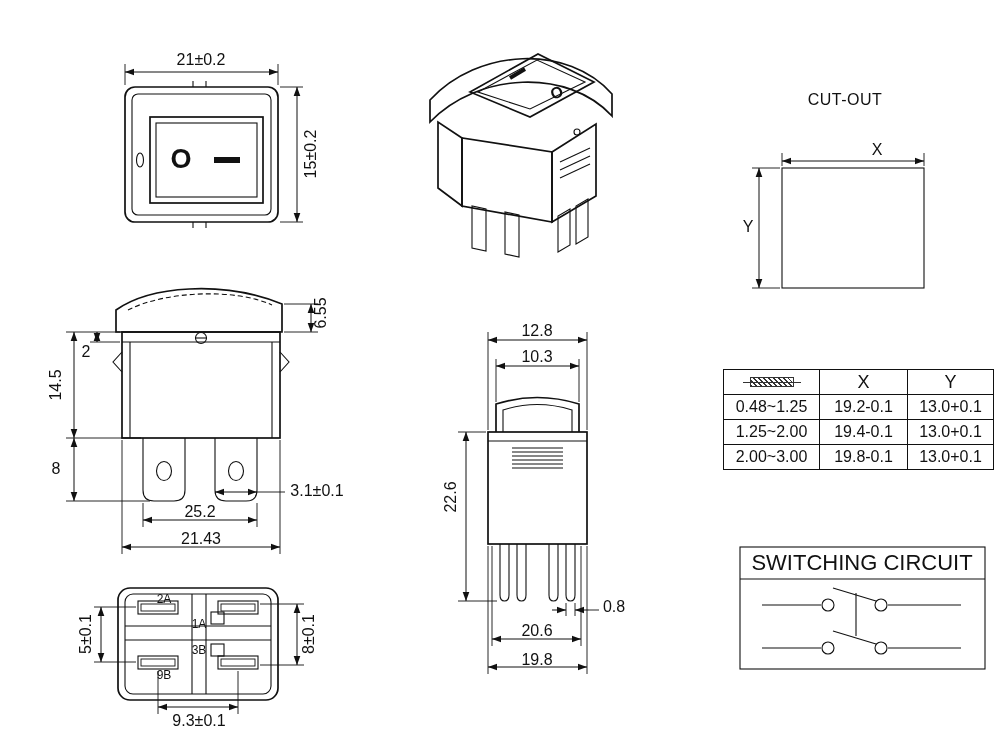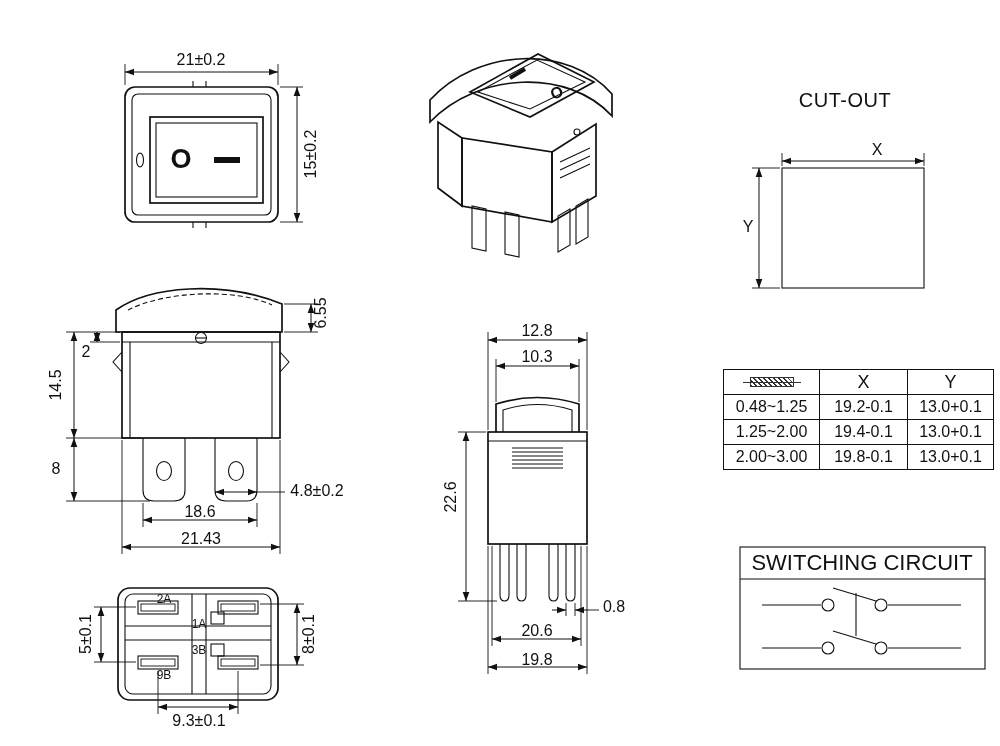--- a/index.html
+++ b/index.html
@@ -10,21 +10,21 @@
   .ln { fill:none; stroke:#111; }
   .out { stroke-width:1.7; }
   .det { stroke-width:1.1; }
   .dim { stroke-width:1; }
   .thin { stroke-width:0.9; }
   .dash { stroke-dasharray:5 3; }
   .fillb { fill:#111; stroke:none; }
   .lbl { position:absolute; transform:translate(-50%,-50%); font-size:16px; line-height:1; white-space:nowrap; color:#111; }
   .lbl.rot { transform:translate(-50%,-50%) rotate(-90deg); }
   .lbl.sm { font-size:12px;text-align:center; }
-  .lbl.title { font-size:20px; letter-spacing:0.5px; }
+  .lbl.title { font-size:16px; letter-spacing:0.5px; }
   .lbl.mark { font-size:27px; font-weight:bold; }
   .spec-table { position:absolute; left:723px; top:369px; border-collapse:collapse; background:#fff; }
   .spec-table th, .spec-table td { border:1.6px solid #111; text-align:center; vertical-align:middle; font-size:16px; padding:1px 6px; height:25px; }
   .spec-table th { font-weight:normal; font-size:18px; }
   .hatch-sym { width:44px; height:10px; margin:0 auto; border:1px solid #333;
     background:repeating-linear-gradient(45deg,#333 0,#333 1px,transparent 1px,transparent 3.5px);
     position:relative; }
   .hatch-sym::after { content:""; position:absolute; left:-8px; right:-8px; top:50%; height:1px; background:#333; }
 </style>
 </head>
@@ -227,22 +227,22 @@
   <span class="lbl" style="left:557px;top:93px;transform:translate(-50%,-50%) rotate(-22deg);font-weight:bold">O</span>
 
   <span class="lbl title" style="left:845px;top:100px">CUT-OUT</span>
   <span class="lbl" style="left:877px;top:150px">X</span>
   <span class="lbl" style="left:748px;top:227px">Y</span>
 
   <span class="lbl rot" style="left:321px;top:313px">6.55</span>
   <span class="lbl" style="left:86px;top:352px">2</span>
   <span class="lbl rot" style="left:56px;top:385px">14.5</span>
   <span class="lbl" style="left:56px;top:469px">8</span>
-  <span class="lbl" style="left:317px;top:491px">4.8±0.2</span>
-  <span class="lbl" style="left:200px;top:512px">18.6</span>
+  <span class="lbl" style="left:317px;top:491px">3.1±0.1</span>
+  <span class="lbl" style="left:200px;top:512px">25.2</span>
   <span class="lbl" style="left:201px;top:539px">21.43</span>
 
   <span class="lbl" style="left:537px;top:331px">12.8</span>
   <span class="lbl" style="left:537px;top:357px">10.3</span>
   <span class="lbl rot" style="left:451px;top:497px">22.6</span>
   <span class="lbl" style="left:614px;top:607px">0.8</span>
   <span class="lbl" style="left:537px;top:631px">20.6</span>
   <span class="lbl" style="left:537px;top:660px">19.8</span>
 
   <span class="lbl sm" style="left:164px;top:599px">2A</span>

